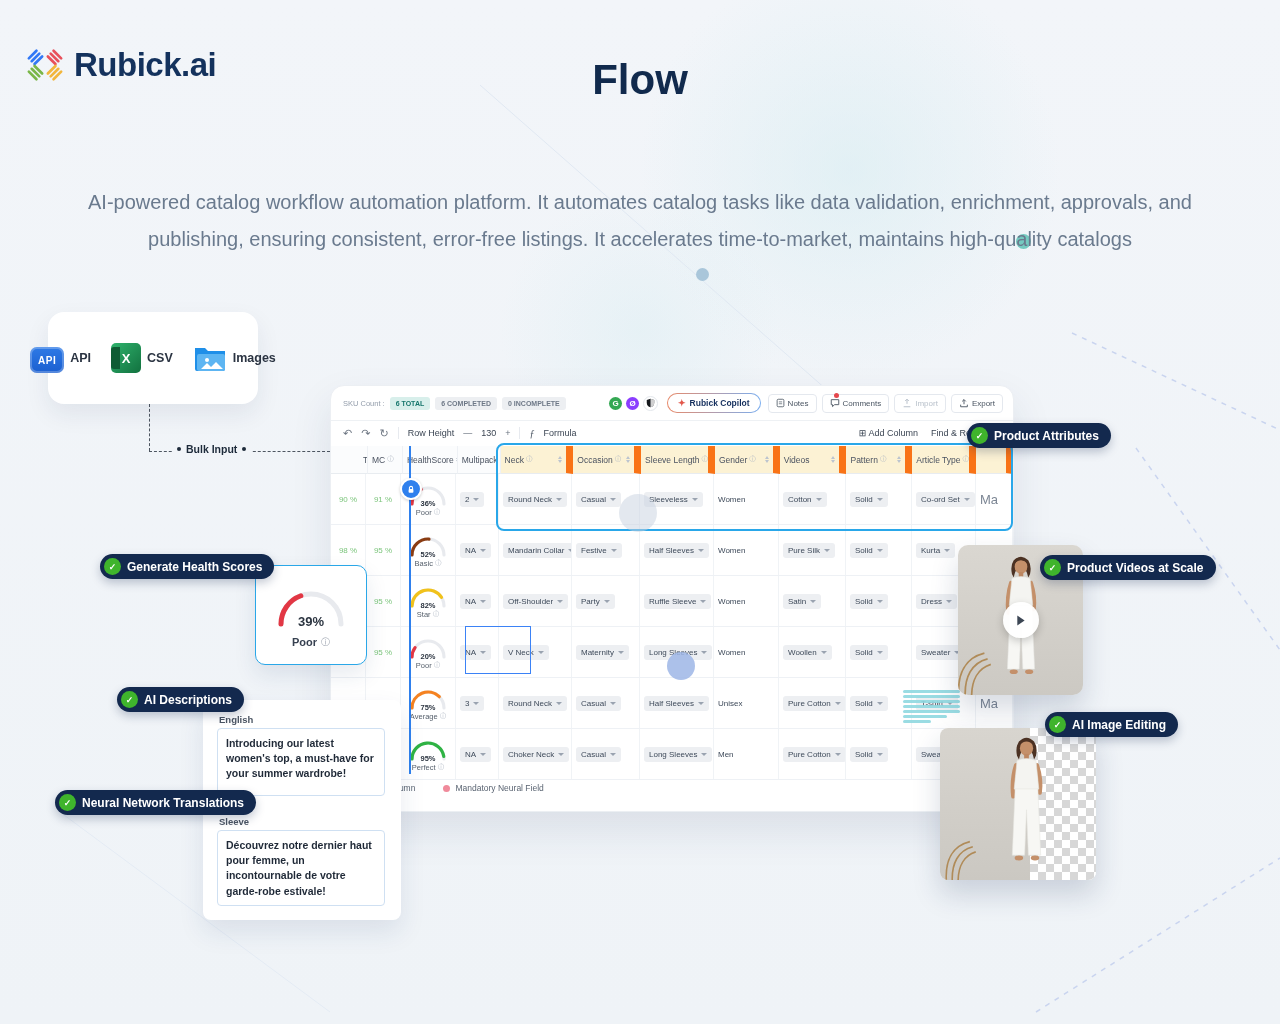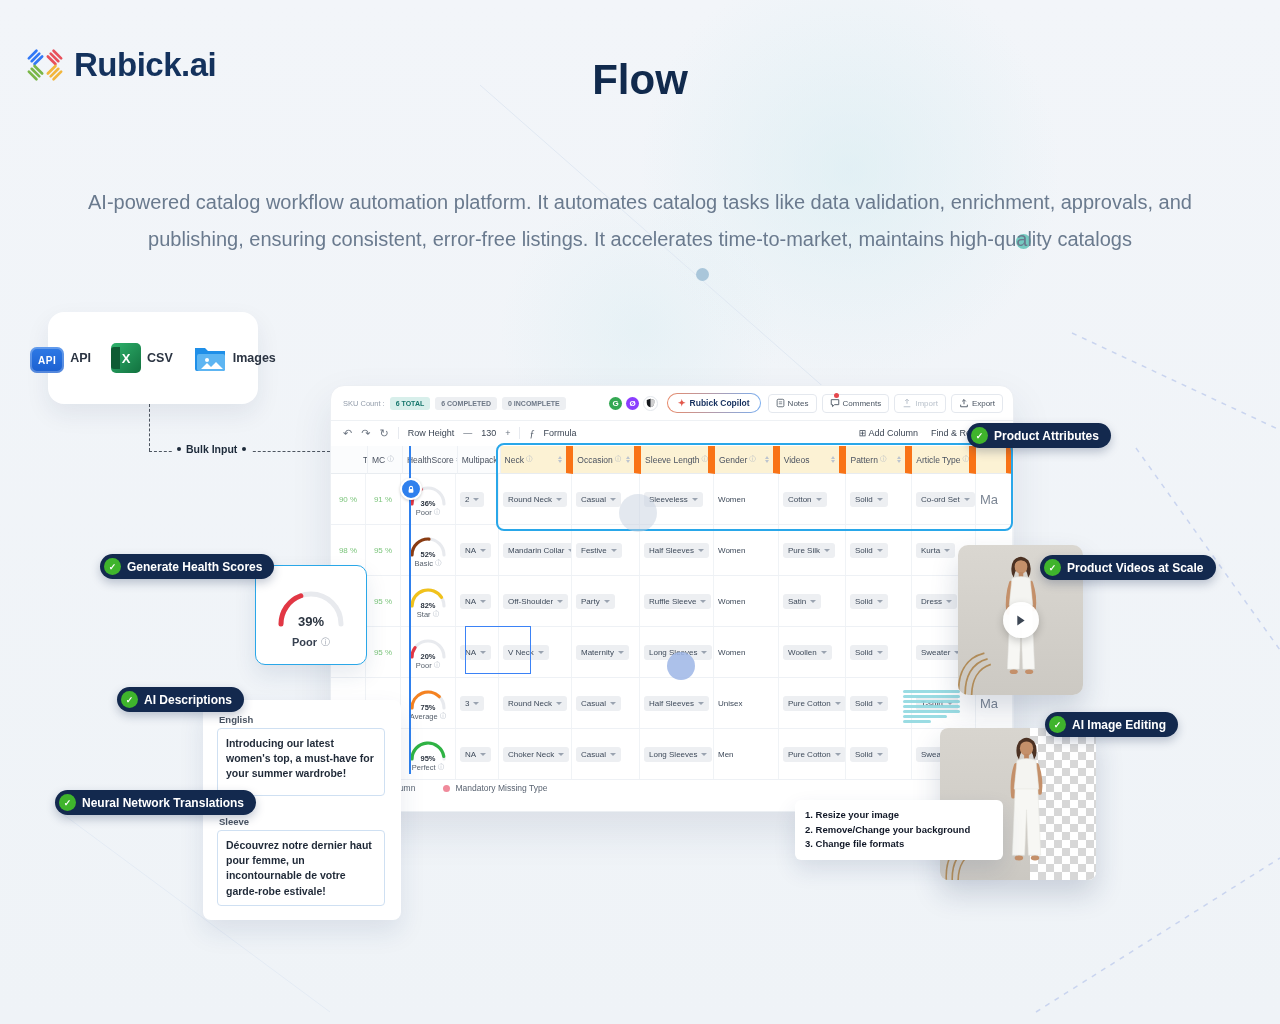--- a/index.html
+++ b/index.html
@@ -666,21 +666,21 @@
           </div>
           <div class="c g7">
             <span class="extra-val">Ma</span>
           </div>
         </div>
       </div>
 
     <div class="tfoot">
       <span class="partial">lumn</span>
       <span class="dot-pink"></span>
-      <span class="legend-txt">Mandatory Missing Type</span>
+      <span class="legend-txt">Mandatory Neural Field</span>
     </div>
 
     <div class="freeze-line"></div>
     <div class="lock-badge">
       <svg width="8" height="9" viewBox="0 0 10 11">
           <path d="M3 5 V3.6 a2 2 0 0 1 4 0 V5" fill="none" stroke="#fff" stroke-width="1.3"></path>
           <rect x="2" y="5" width="6" height="4.5" rx="1" fill="#fff"></rect>
         </svg>
     </div>
     <div class="group-outline"></div>
@@ -764,25 +764,20 @@
     <div class="chair" style="width:44px;height:54px;left:2px;"><svg width="100%" height="100%" viewBox="0 0 60 70">
   <g stroke="#b08b58" fill="none" stroke-width="2.2">
     <path d="M6 68 C4 40 14 20 38 14"></path>
             <path d="M14 68 C13 44 22 26 42 21"></path>
             <path d="M22 68 C22 48 30 33 46 28"></path>
   </g>
           <path d="M2 68 H58" stroke="#a07c4c" stroke-width="3"></path>
         </svg></div>
   </div>
 
-  <div class="abs steps-card">
-      <div>1. Resize your image</div>
-      <div>2. Remove/Change your background</div>
-      <div>3. Change file formats</div>
-    </div>
 
   <div class="abs badge" style="left:967px;top:423px;">
     <span class="chk">✓</span>
       <span>Product Attributes</span>
   </div>
   <div class="abs badge" style="left:1040px;top:555px;">
     <span class="chk">✓</span>
       <span>Product Videos at Scale</span>
   </div>
   <div class="abs badge" style="left:1045px;top:712px;">

